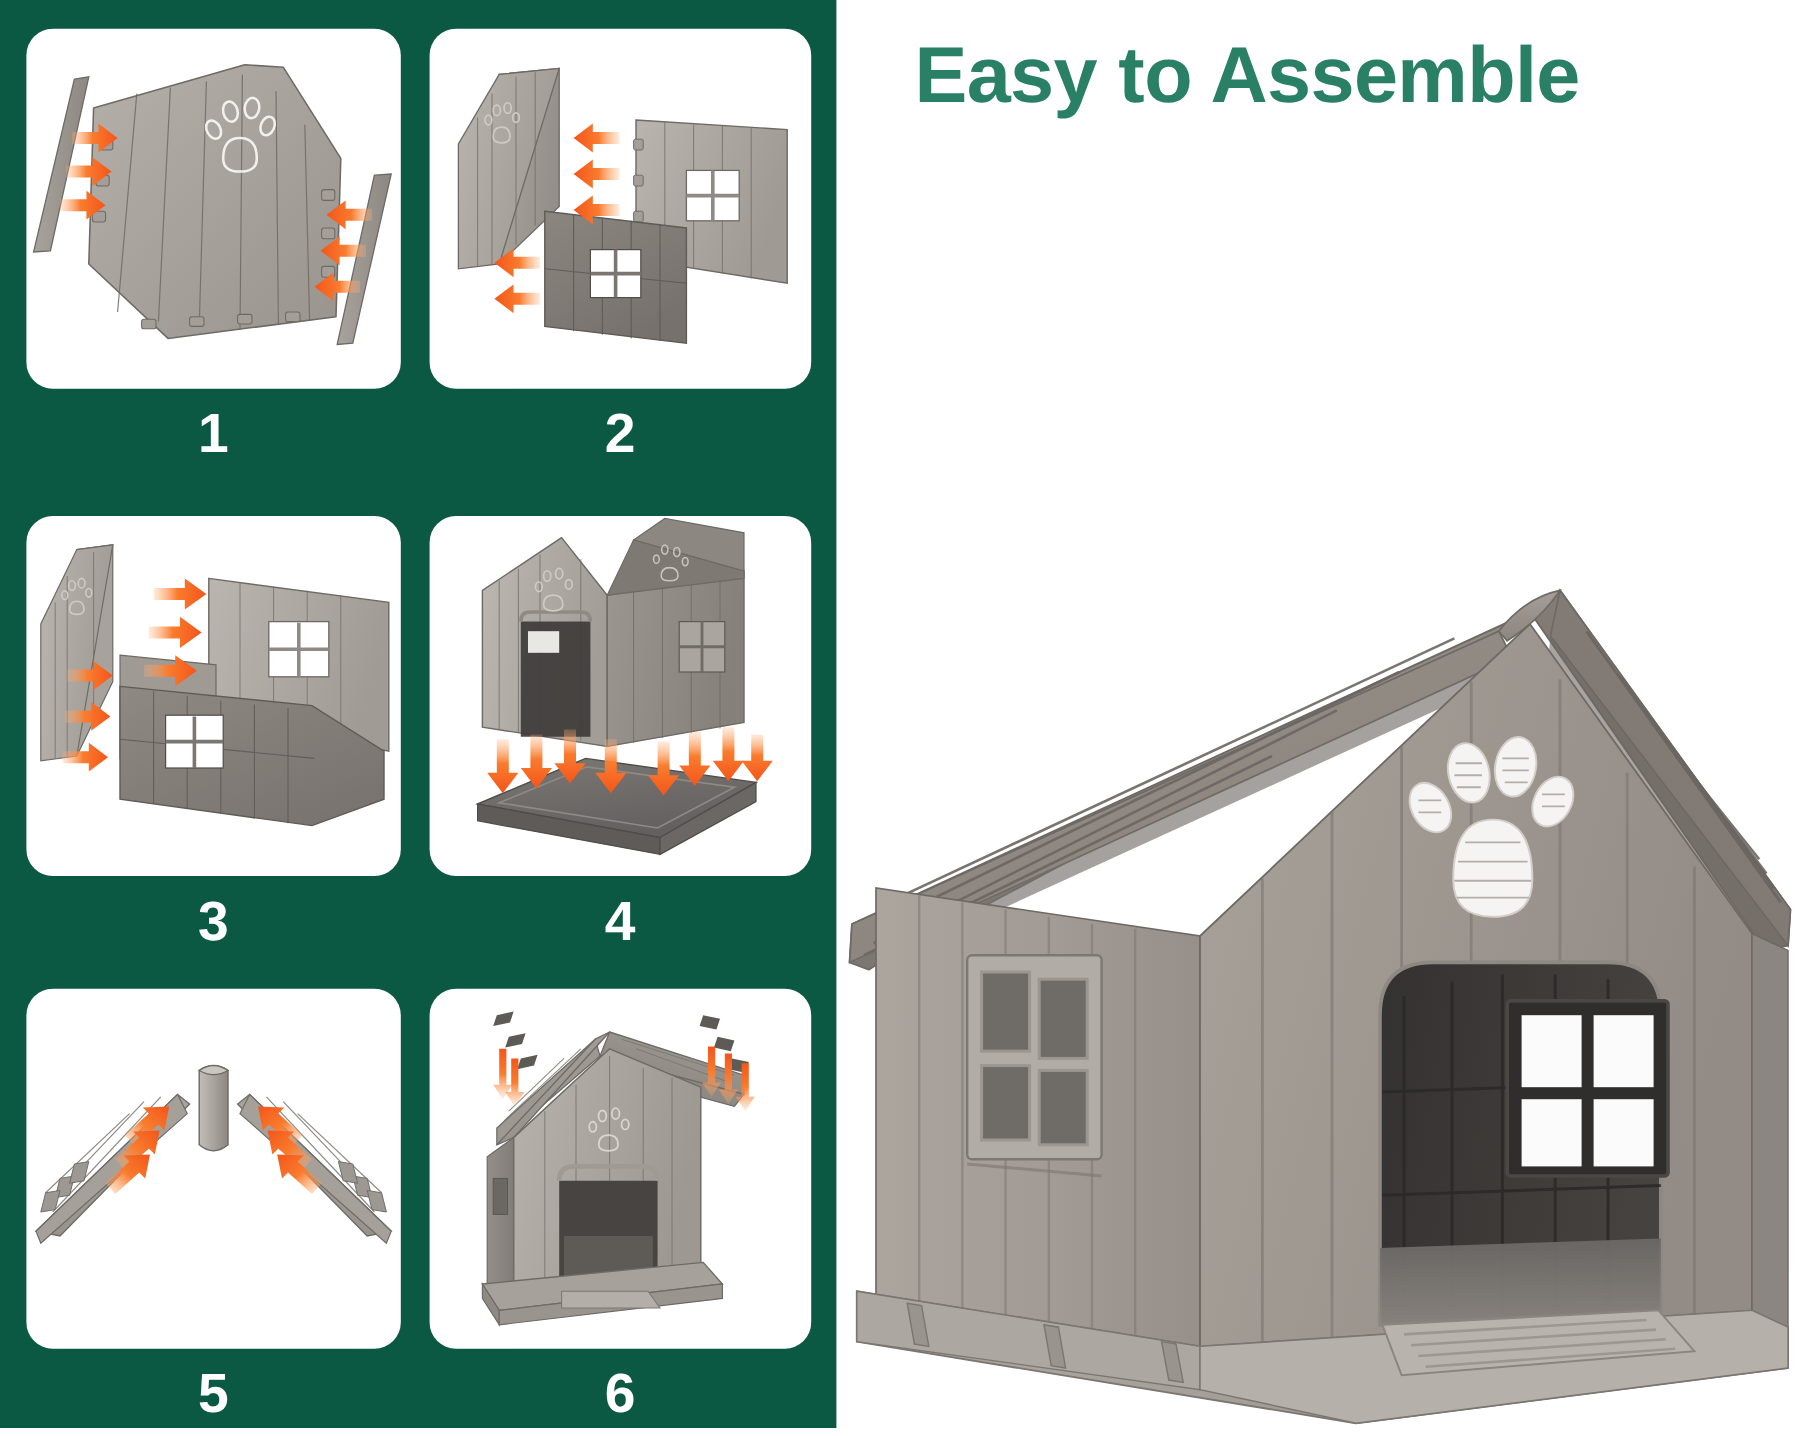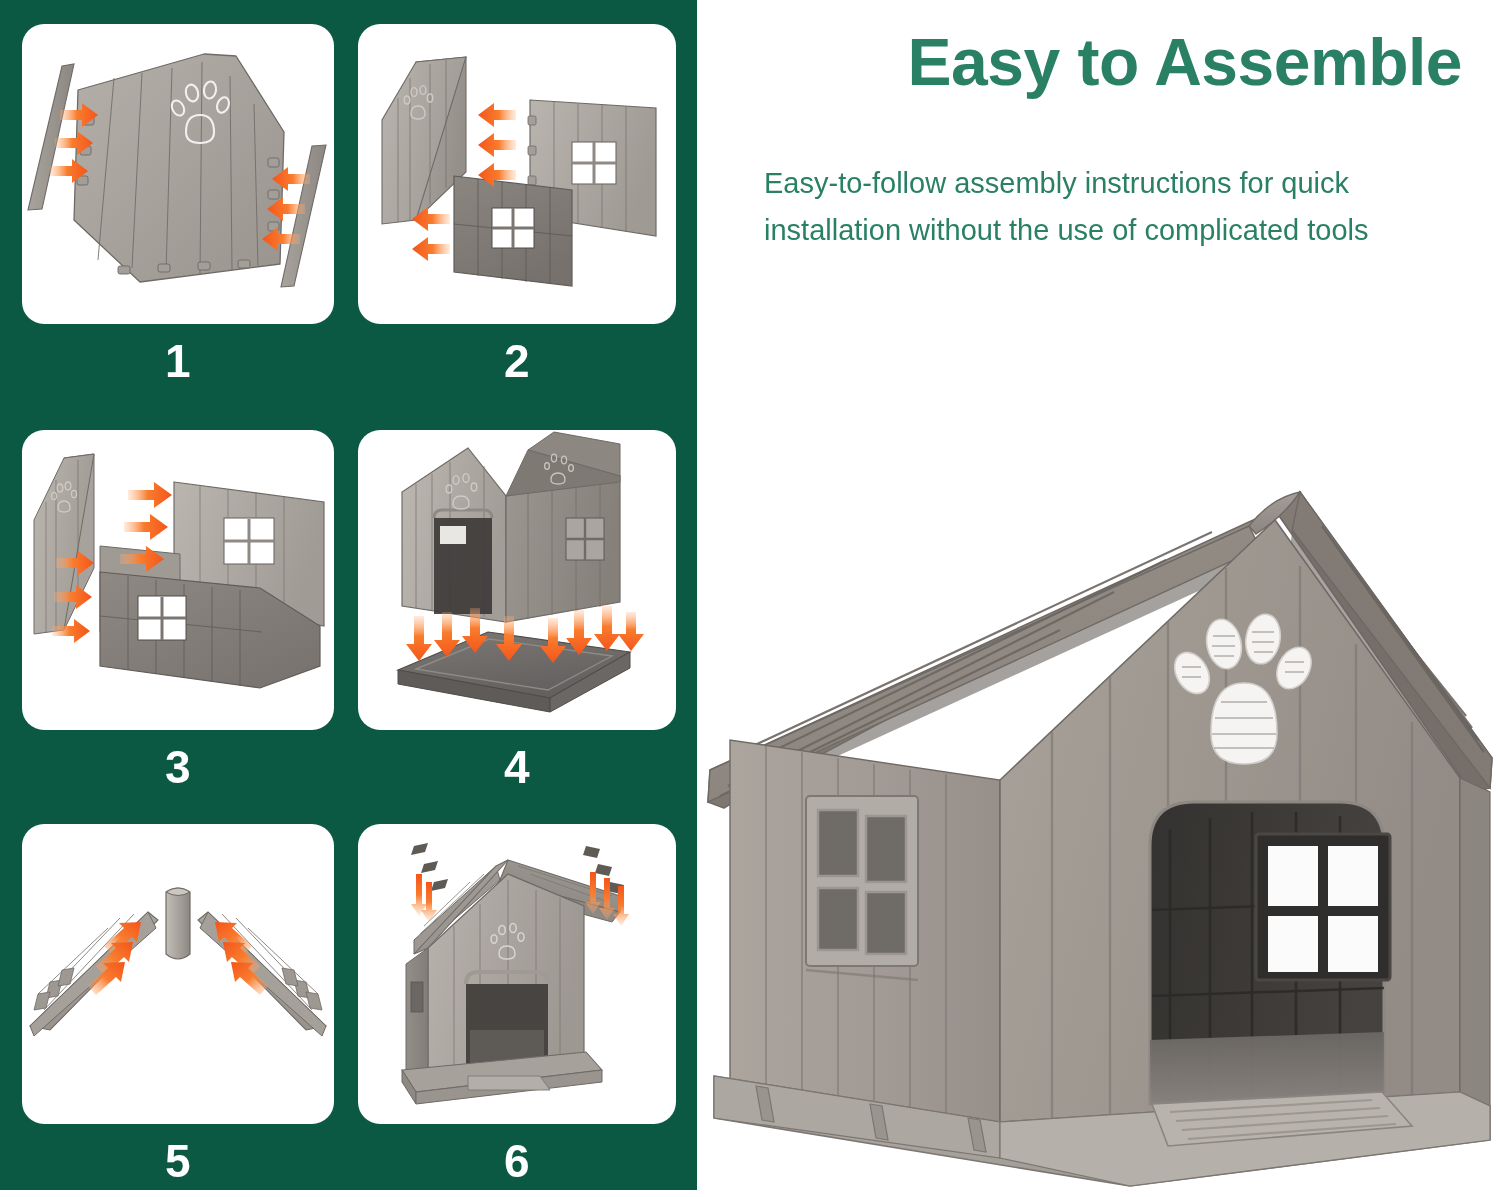--- a/index.html
+++ b/index.html
@@ -38,21 +38,20 @@
   
   .headline {
     position: absolute;
     left: 762px; top: 26px;
     width: 700px;
     color: #2A8065;
     font-size: 66px;
     font-weight: 700;
     line-height: 1.12;
     letter-spacing: -0.5px;
-    text-align: right;
   }
   .subcopy {
     position: absolute;
     left: 764px; top: 160px;
     width: 700px;
     color: #2A8065;
     font-size: 29px;
     font-weight: 400;
     line-height: 1.62;
   }
@@ -559,21 +558,20 @@
             <path d="M260 62 v28 h-5 l8 12 l8 -12 h-5 v-28 Z" fill="url(#arrUp)"></path>
           </g>
         </svg>
       </div>
       <div class="step-num" style="top:314px;">6</div>
     </div>
 
   </div>
 
   <h1 class="headline">Easy to Assemble</h1>
-  <p class="subcopy">Easy-to-follow assembly instructions for quick installation without the use of complicated tools</p>
 
   <div class="product-photo">
     <svg viewBox="0 0 800 757" width="800" height="757">
       <defs>
         <linearGradient id="roofFront" x1="0.1" y1="0" x2="0.8" y2="1">
           <stop offset="0" stop-color="#9B948D"></stop>
             <stop offset="0.55" stop-color="#8F8881"></stop>
             <stop offset="1" stop-color="#837C76"></stop>
         </linearGradient>
         <linearGradient id="roofRight" x1="1" y1="0" x2="0.2" y2="1">

